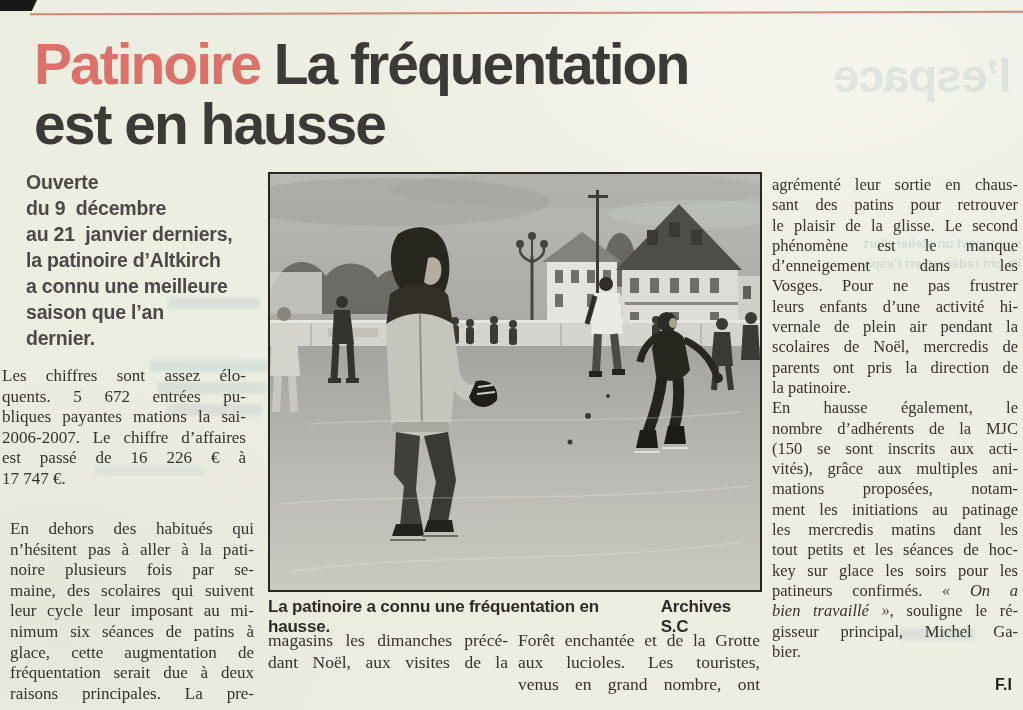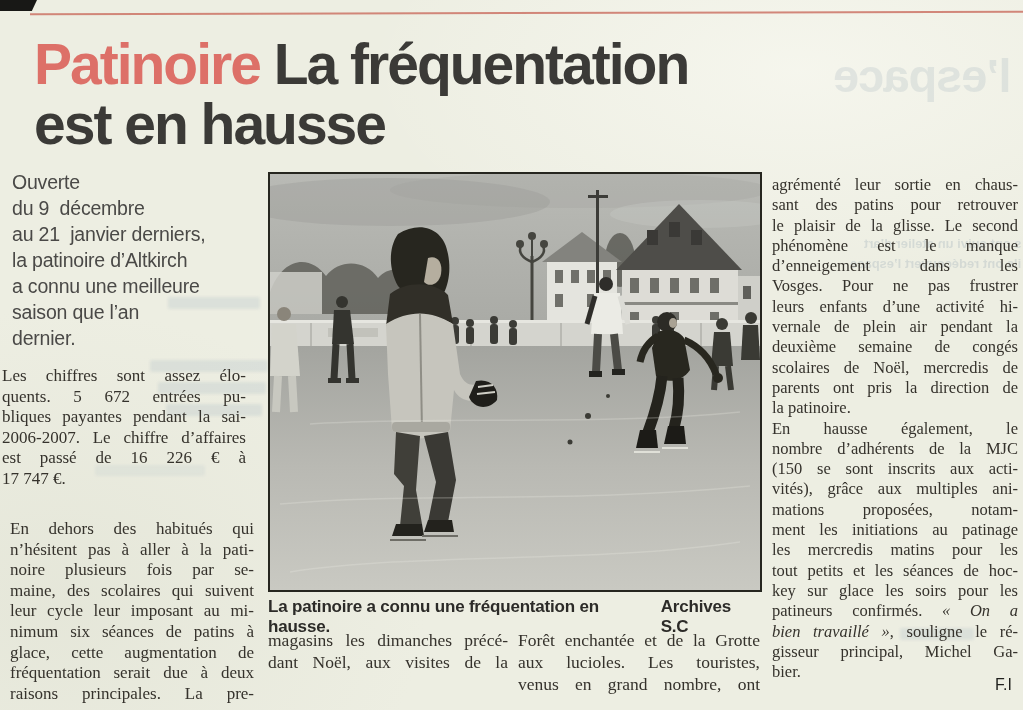--- a/index.html
+++ b/index.html
@@ -20,39 +20,39 @@
   .jline.endline{text-align-last:left;}
   .noj .jline{text-align:justify;text-align-last:left;}
   .it{font-style:italic;}
   .c-red{color:var(--red);}
   .c-dark{color:var(--dark);}
   #headline{
     position:absolute;left:20px;top:20px;width:985px;margin:14px;
     font-size:57px;line-height:60px;font-weight:800;letter-spacing:-2px;color:var(--dark);
   }
   #lead{
-    position:absolute;left:12px;top:169px;width:248px;
-    font-size:19.5px;line-height:26px;font-weight:400;color:#4a4947;letter-spacing:-.2px;
+    position:absolute;left:26px;top:169px;width:248px;
+    font-size:19.5px;line-height:26px;font-weight:700;color:#4a4947;letter-spacing:-.2px;
   }
   .serif{font-family:"Liberation Serif","DejaVu Serif",serif;color:var(--ink);}
   #leftp1{position:absolute;left:2px;top:366px;width:244px;font-size:17px;line-height:20.6px;}
   #leftp2{position:absolute;left:10px;top:519px;width:244px;font-size:17px;line-height:20.6px;}
   #photo{
     position:absolute;left:268px;top:172px;width:490px;height:416px;margin:0;
     border:2px solid #26261f;background:#b0b0ab;
   }
   #caption-bar{
     position:absolute;left:268px;top:597px;width:494px;display:flex;
     justify-content:space-between;align-items:baseline;
     font-weight:700;font-size:17px;color:#2c2b28;letter-spacing:-.2px;
   }
   #col2{position:absolute;left:268px;top:629px;width:240px;font-size:17.5px;line-height:22px;}
   #col3{position:absolute;left:518px;top:629px;width:242px;font-size:17.5px;line-height:22px;}
   #rightcol{position:absolute;left:772px;top:175px;width:246px;font-size:16.5px;line-height:20.3px;}
-  #byline{position:absolute;left:772px;top:676px;width:240px;text-align:right;font-weight:400;font-size:16px;color:#1f1f1c;}
+  #byline{position:absolute;left:772px;top:676px;width:240px;text-align:right;font-weight:700;font-size:16px;color:#1f1f1c;}
   
   #corner-mark{position:absolute;left:0;top:0;width:37px;height:11px;background:#181816;
     clip-path:polygon(0 0,100% 0,86% 100%,0 100%);}
   #red-rule{position:absolute;left:30px;top:12px;width:993px;height:2px;background:var(--rule-red);
     opacity:.8;transform:rotate(-.15deg);}
   .ghost{position:absolute;transform:scaleX(-1);font-weight:700;color:#7d93a6;white-space:nowrap;pointer-events:none;}
   #ghost-big{top:48px;right:-26px;font-size:47px;letter-spacing:-1px;opacity:.16;}
   #ghost-s1{top:236px;right:2px;font-size:13px;opacity:.22;}
   #ghost-s2{top:256px;right:2px;font-size:13px;opacity:.22;}
   .ghost-blob{position:absolute;background:rgba(124,149,176,.15);filter:blur(1.6px);border-radius:2px;pointer-events:none;}
@@ -86,21 +86,21 @@
       <div class="jline endline"><span class="">au 21&nbsp; janvier derniers,</span></div>
       <div class="jline endline"><span class="">la patinoire d’Altkirch</span></div>
       <div class="jline endline"><span class="">a connu une meilleure</span></div>
       <div class="jline endline"><span class="">saison que l’an</span></div>
       <div class="jline endline"><span class="">dernier.</span></div>
     </div>
 
   <div id="leftp1" class="serif">
       <div class="jline"><span class="">Les chiffres sont assez élo-</span></div>
       <div class="jline"><span class="">quents. 5&nbsp;672 entrées pu-</span></div>
-      <div class="jline"><span class="">bliques payantes pendant la sai-</span></div>
+      <div class="jline"><span class="">bliques payantes mations la sai-</span></div>
       <div class="jline"><span class="">2006-2007. Le chiffre d’affaires</span></div>
       <div class="jline"><span class="">est passé de 16&nbsp;226&nbsp;€ à</span></div>
       <div class="jline endline"><span class="">17&nbsp;747&nbsp;€.</span></div>
     </div>
   <div id="leftp2" class="serif">
       <div class="jline"><span class="">En dehors des habitués qui</span></div>
       <div class="jline"><span class="">n’hésitent pas à aller à la pati-</span></div>
       <div class="jline"><span class="">noire plusieurs fois par se-</span></div>
       <div class="jline"><span class="">maine, des scolaires qui suivent</span></div>
       <div class="jline"><span class="">leur cycle leur imposant au mi-</span></div>
@@ -292,31 +292,30 @@
     </div>
   <div id="rightcol" class="serif">
       <div class="jline"><span class="">agrémenté leur sortie en chaus-</span></div>
       <div class="jline"><span class="">sant des patins pour retrouver</span></div>
       <div class="jline"><span class="">le plaisir de la glisse. Le second</span></div>
       <div class="jline"><span class="">phénomène est le manque</span></div>
       <div class="jline"><span class="">d’enneigement dans les</span></div>
       <div class="jline"><span class="">Vosges. Pour ne pas frustrer</span></div>
       <div class="jline"><span class="">leurs enfants d’une activité hi-</span></div>
       <div class="jline"><span class="">vernale de plein air pendant la</span></div>
-      <div class="jline"><span class="">deuxième semaine de congés</span></div>
       <div class="jline"><span class="">scolaires de Noël, mercredis de</span></div>
       <div class="jline"><span class="">parents ont pris la direction de</span></div>
       <div class="jline endline"><span class="">la patinoire.</span></div>
       <div class="jline"><span class="">En hausse également, le</span></div>
       <div class="jline"><span class="">nombre d’adhérents de la MJC</span></div>
       <div class="jline"><span class="">(150 se sont inscrits aux acti-</span></div>
       <div class="jline"><span class="">vités), grâce aux multiples ani-</span></div>
       <div class="jline"><span class="">mations proposées, notam-</span></div>
       <div class="jline"><span class="">ment les initiations au patinage</span></div>
-      <div class="jline"><span class="">les mercredis matins pour les</span></div>
+      <div class="jline"><span class="">les mercredis matins dant les</span></div>
       <div class="jline"><span class="">tout petits et les séances de hoc-</span></div>
       <div class="jline"><span class="">key sur glace les soirs pour les</span></div>
       <div class="jline"><span class="">patineurs confirmés. </span><span class="it ">« On a</span></div>
       <div class="jline"><span class="it ">bien travaillé »</span><span class="">, souligne le ré-</span></div>
       <div class="jline"><span class="">gisseur principal, Michel Ga-</span></div>
       <div class="jline endline"><span class="">bier.</span></div>
     </div>
 
   <div id="byline">F.I</div>
 

